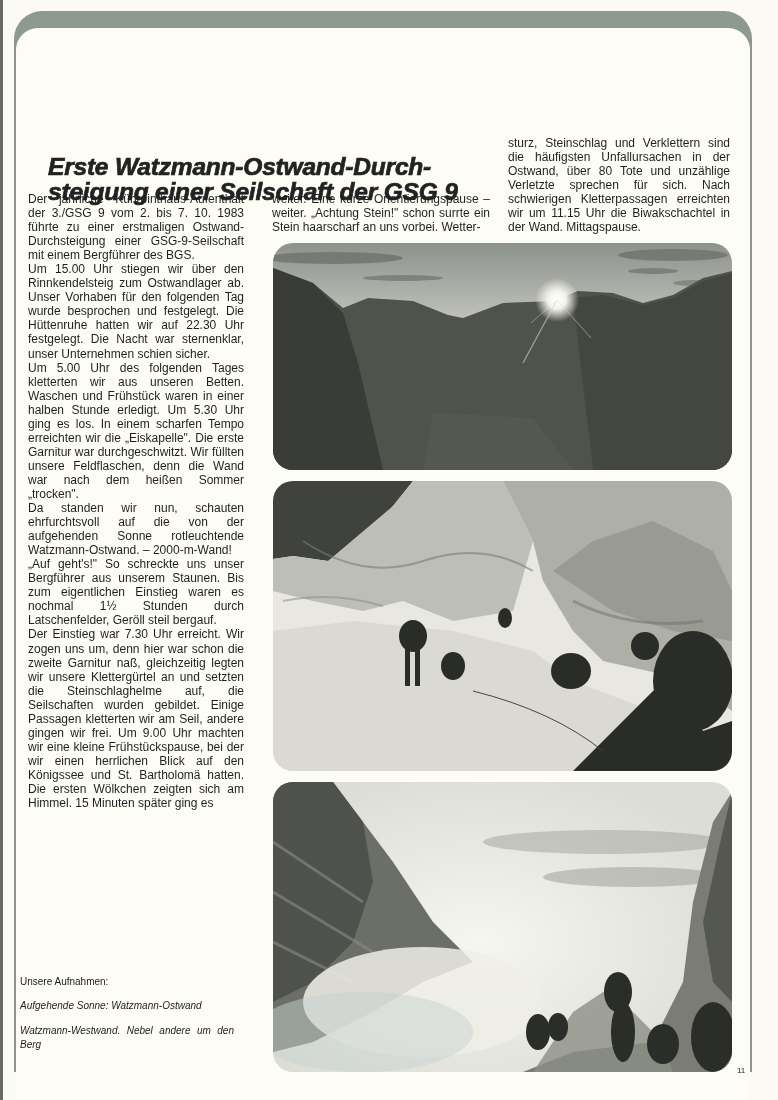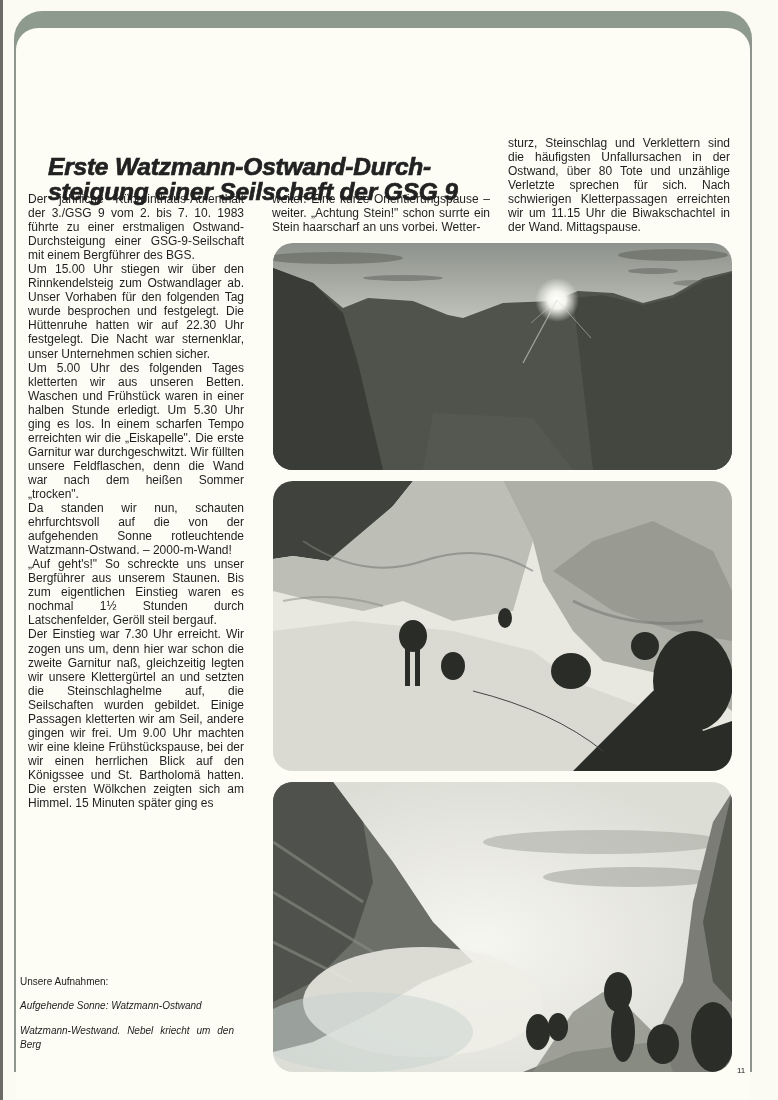--- a/index.html
+++ b/index.html
@@ -76,21 +76,21 @@
   <p>weiter. Eine kurze Orientierungspause – weiter. „Achtung Stein!" schon surrte ein Stein haarscharf an uns vorbei. Wetter-</p>
 </div>
 
 <div class="col col3">
   <p>sturz, Steinschlag und Verklettern sind die häufigsten Unfallursachen in der Ostwand, über 80 Tote und unzählige Verletzte sprechen für sich. Nach schwierigen Kletterpassagen erreichten wir um 11.15 Uhr die Biwakschachtel in der Wand. Mittagspause.</p>
 </div>
 
 <div class="captions">
   <div class="head">Unsere Aufnahmen:</div>
   <div class="cap">Aufgehende Sonne: Watzmann-Ostwand</div>
-  <div class="cap">Watzmann-Westwand. Nebel kriecht um den Berg</div>
+  <div class="cap">Watzmann-Westwand. Nebel andere um den Berg</div>
 </div>
 
 <div class="photo photo1">
   <svg viewBox="0 0 459 227" preserveAspectRatio="none">
     <defs>
       <linearGradient id="sky1" x1="0" y1="0" x2="0" y2="1">
         <stop offset="0" stop-color="#8e928c"></stop>
         <stop offset="0.5" stop-color="#d8d9d2"></stop>
         <stop offset="1" stop-color="#b8bab3"></stop>
       </linearGradient>

